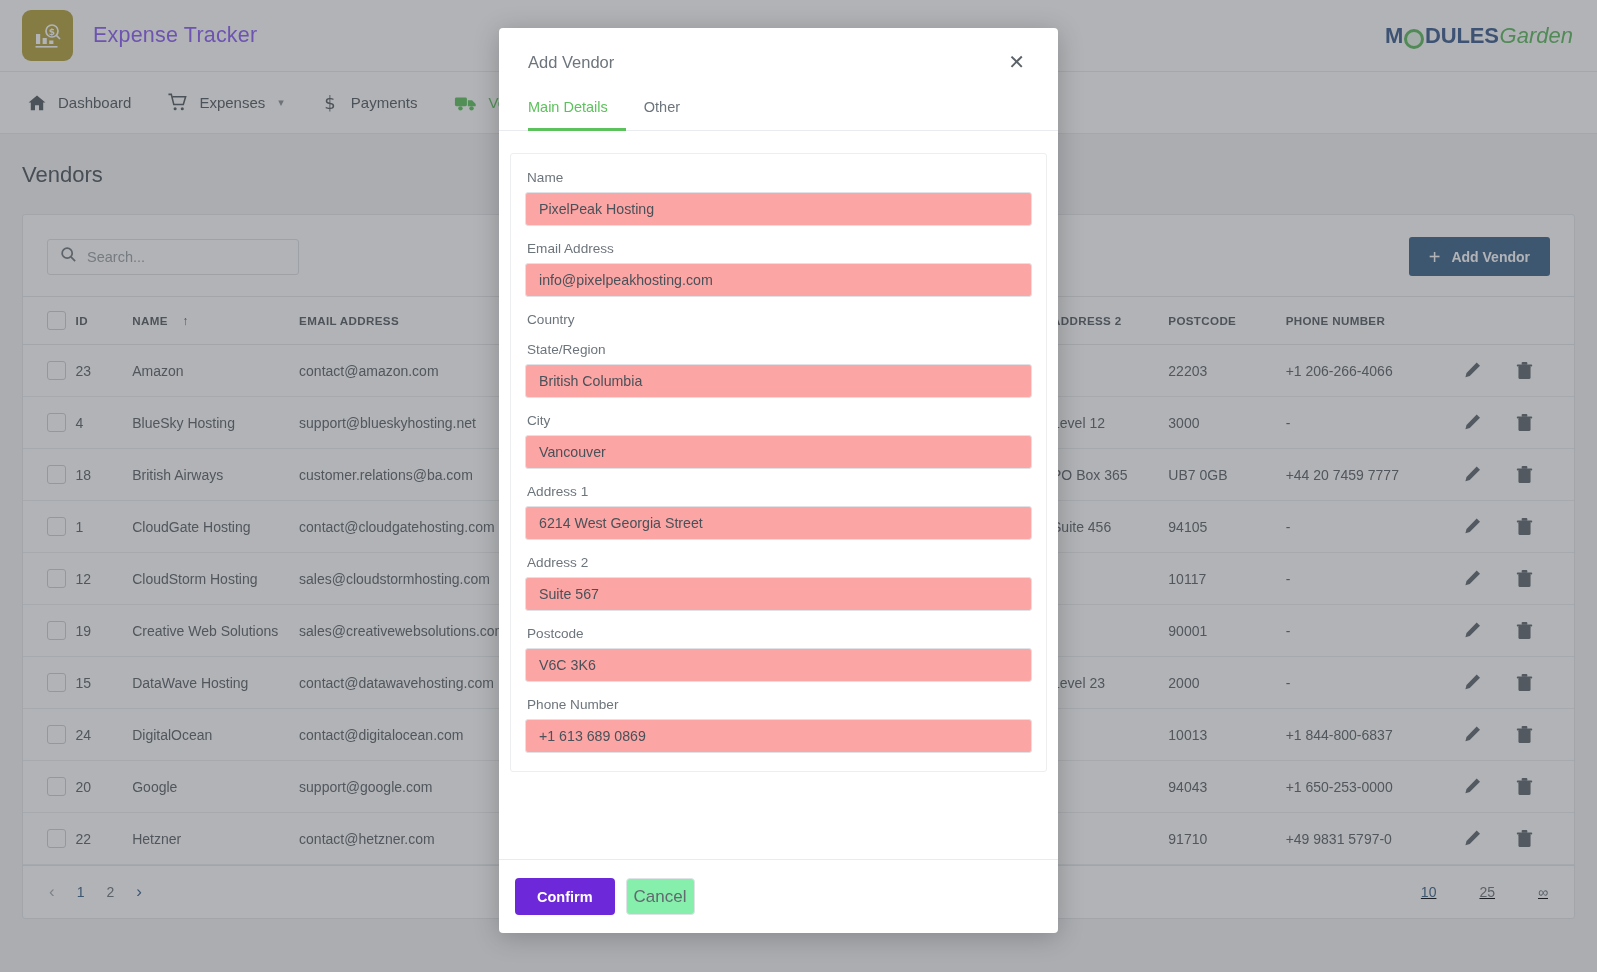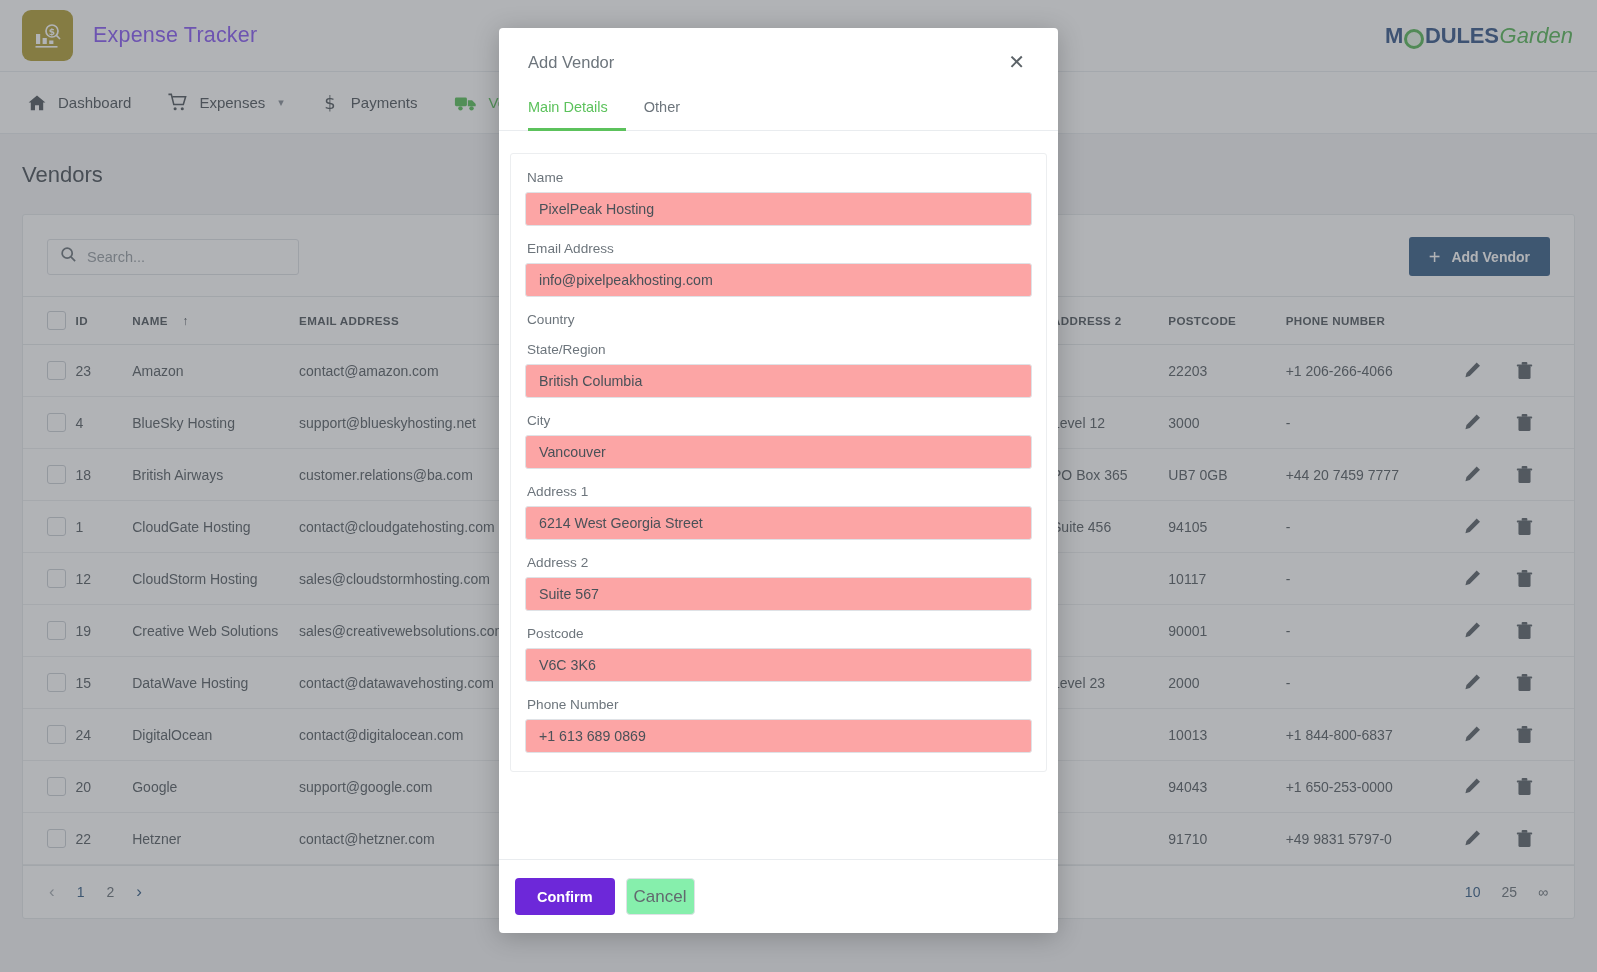--- a/index.html
+++ b/index.html
@@ -168,21 +168,21 @@
 
   .card-foot {
     display: flex; align-items: center; justify-content: space-between;
     padding: 16px 26px; border-top: 1px solid #e6e8eb;
   }
   .pager { display: flex; align-items: center; gap: 22px; }
   .pg { font-size: 14px; color: #6d757c; cursor: pointer; }
   .pg.arrow { color: #a7adb3; font-size: 17px; }
   .pg.arrow.next { color: #3a6189; }
   .pg.active { color: #3a6189; }
-  .perpage { display: flex; align-items: center; gap: 21px; }
+  .perpage { display: flex; align-items: center; gap: 43px; text-decoration: underline; }
 
   
   .dim {
     position: absolute; inset: 0;
     background: rgba(70,75,82,0.42);
     z-index: 50;
   }
 
   
   .modal {

